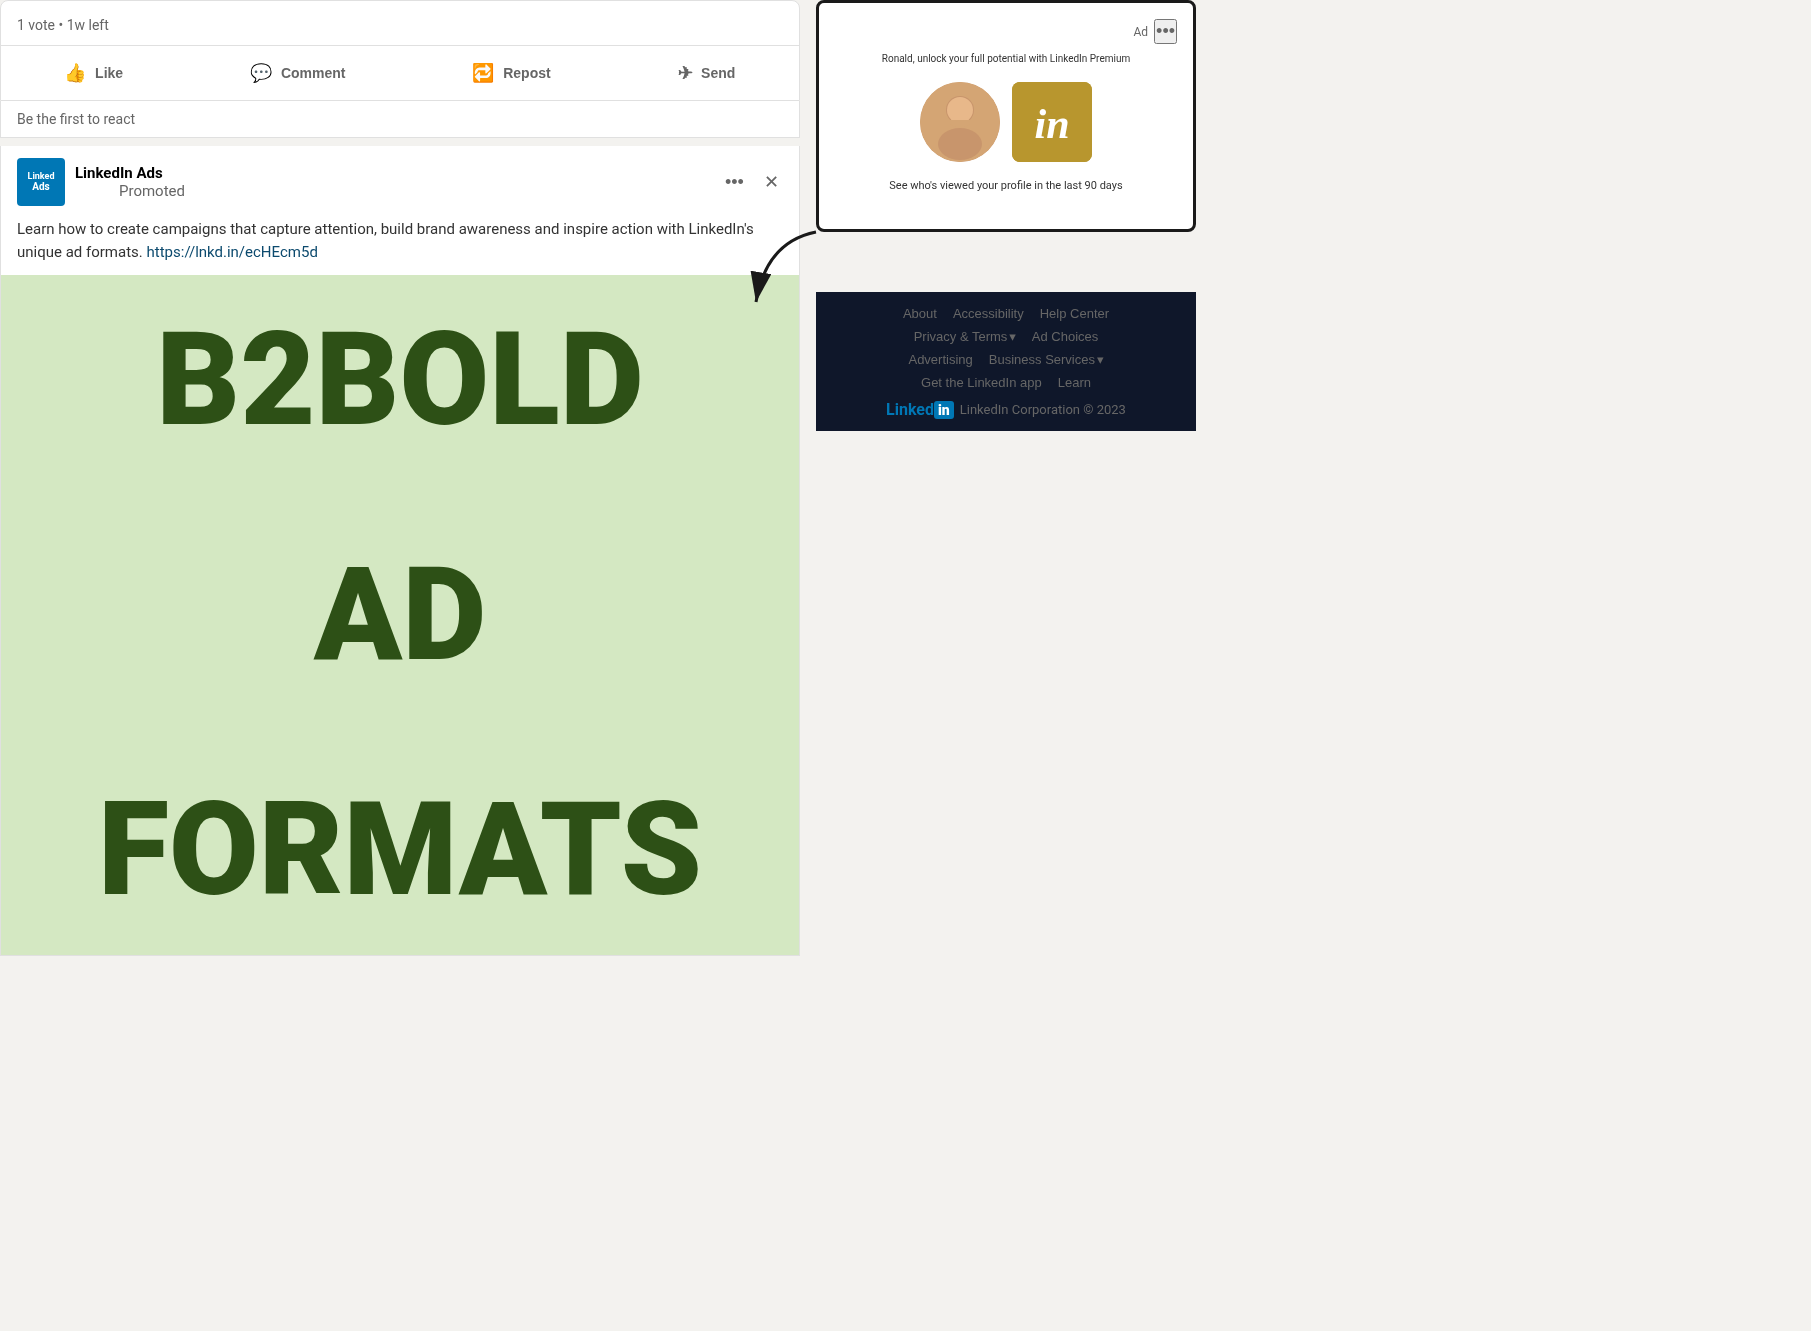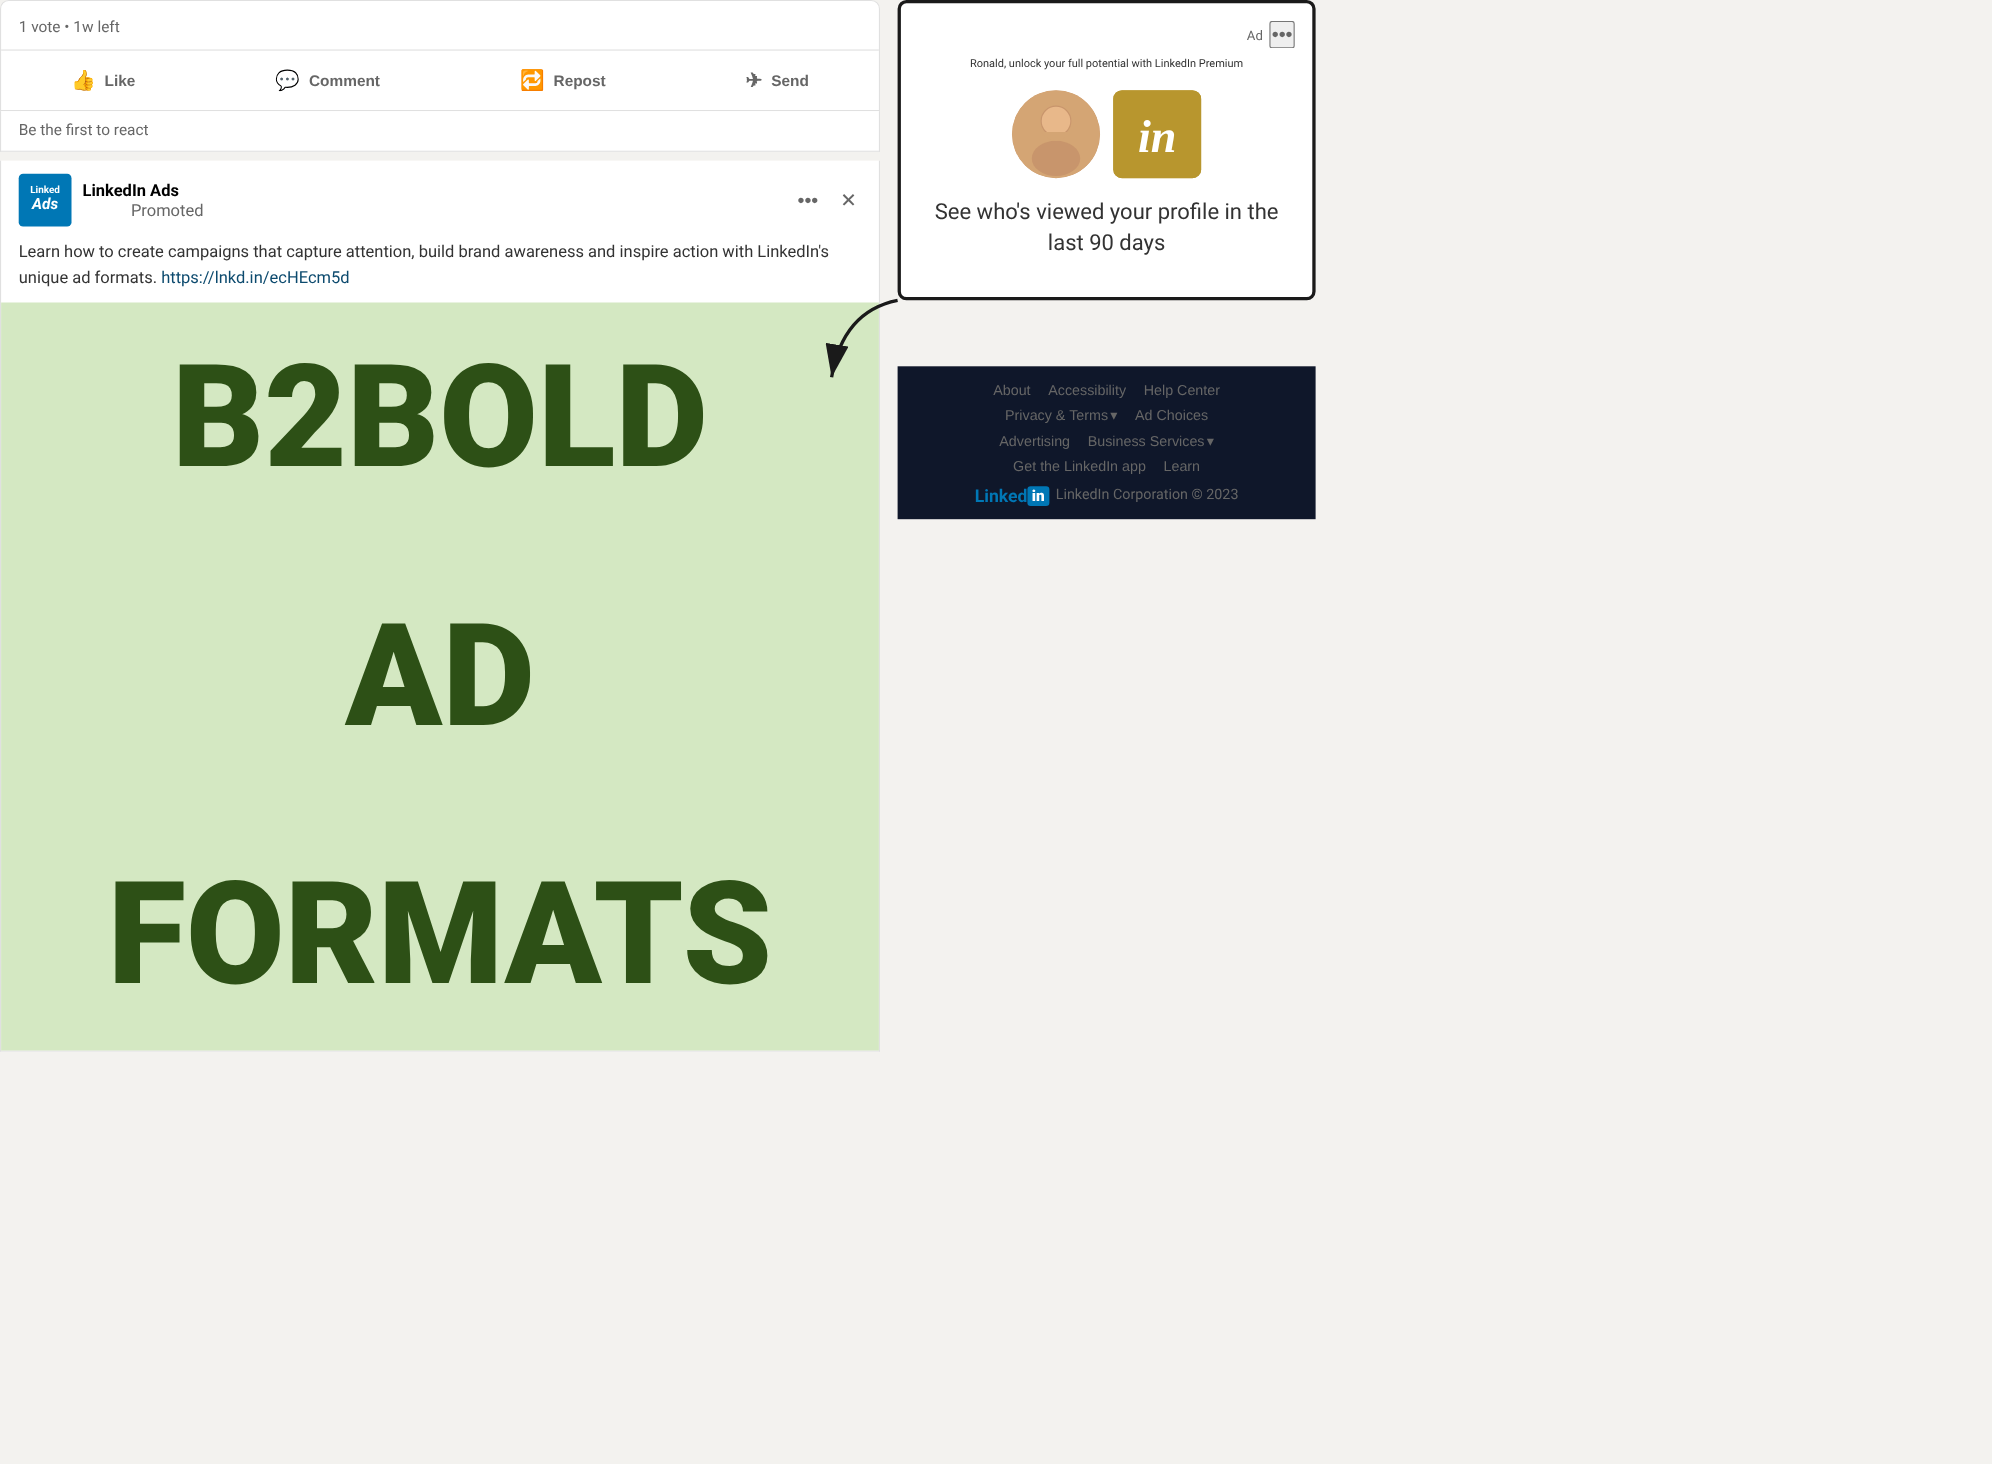--- a/index.html
+++ b/index.html
@@ -241,21 +241,21 @@
       display: flex;
       align-items: center;
       justify-content: center;
       font-size: 48px;
       font-weight: 900;
       color: white;
       font-style: italic;
     }
 
     .premium-subtext {
-      font-size: 20px;
+      font-size: 11px;
       color: #333;
       text-align: center;
       margin-bottom: 20px;
       line-height: 1.4;
     }
 
     .try-free-btn {
       display: block;
       width: 100%;
       padding: 14px;
@@ -370,21 +370,21 @@
 
   <div class="reaction-bar">
     <span>Be the first to react</span>
   </div>
 
   <div class="ad-post-card">
     <div class="ad-post-header">
       <div class="ad-post-header-left">
         <div class="ad-logo">
           <span style="font-size:9px; line-height:1.1;">Linked</span>
-          <span style="font-size:14px; line-height:1.1;font-style:italic;">Ads</span>
+          <span style="font-size:10px; line-height:1.1;">Ads</span>
         </div>
         <div class="ad-post-info">
           <div class="ad-name">LinkedIn Ads</div>
           <div class="ad-promoted">Promoted</div>
         </div>
       </div>
       <div class="ad-post-header-right">
         <button class="more-btn">•••</button>
         <button class="close-btn">✕</button>
       </div>

